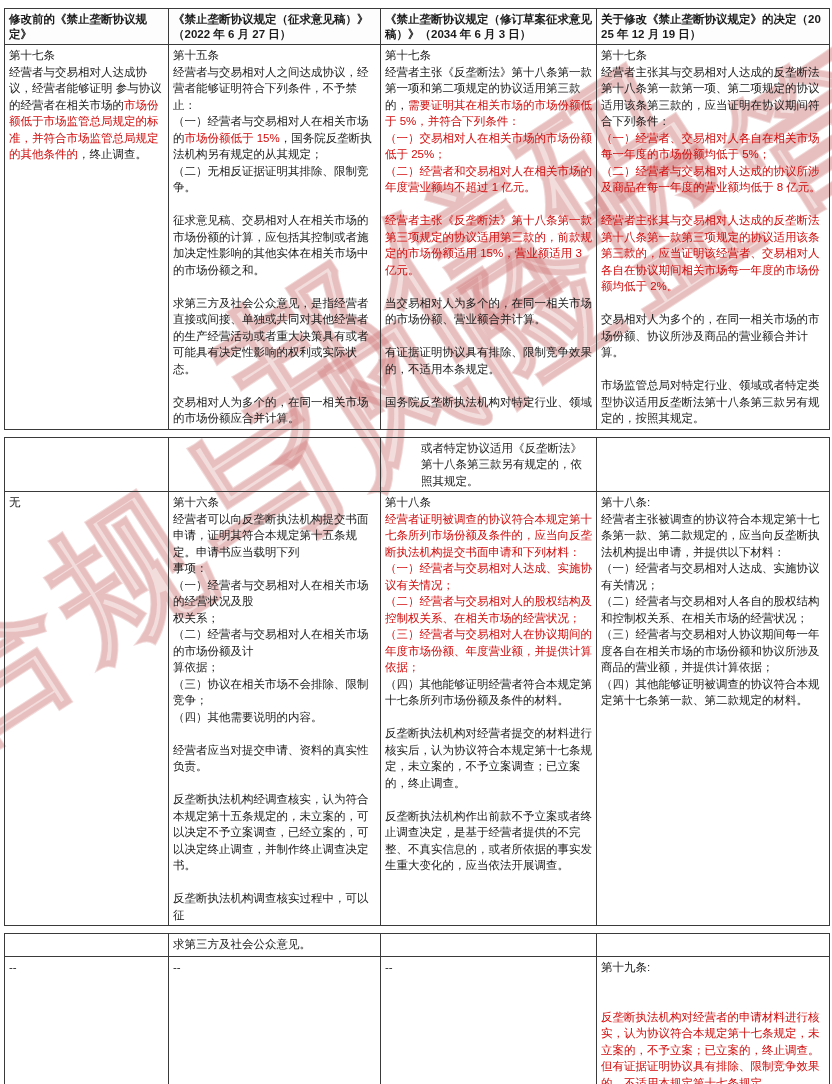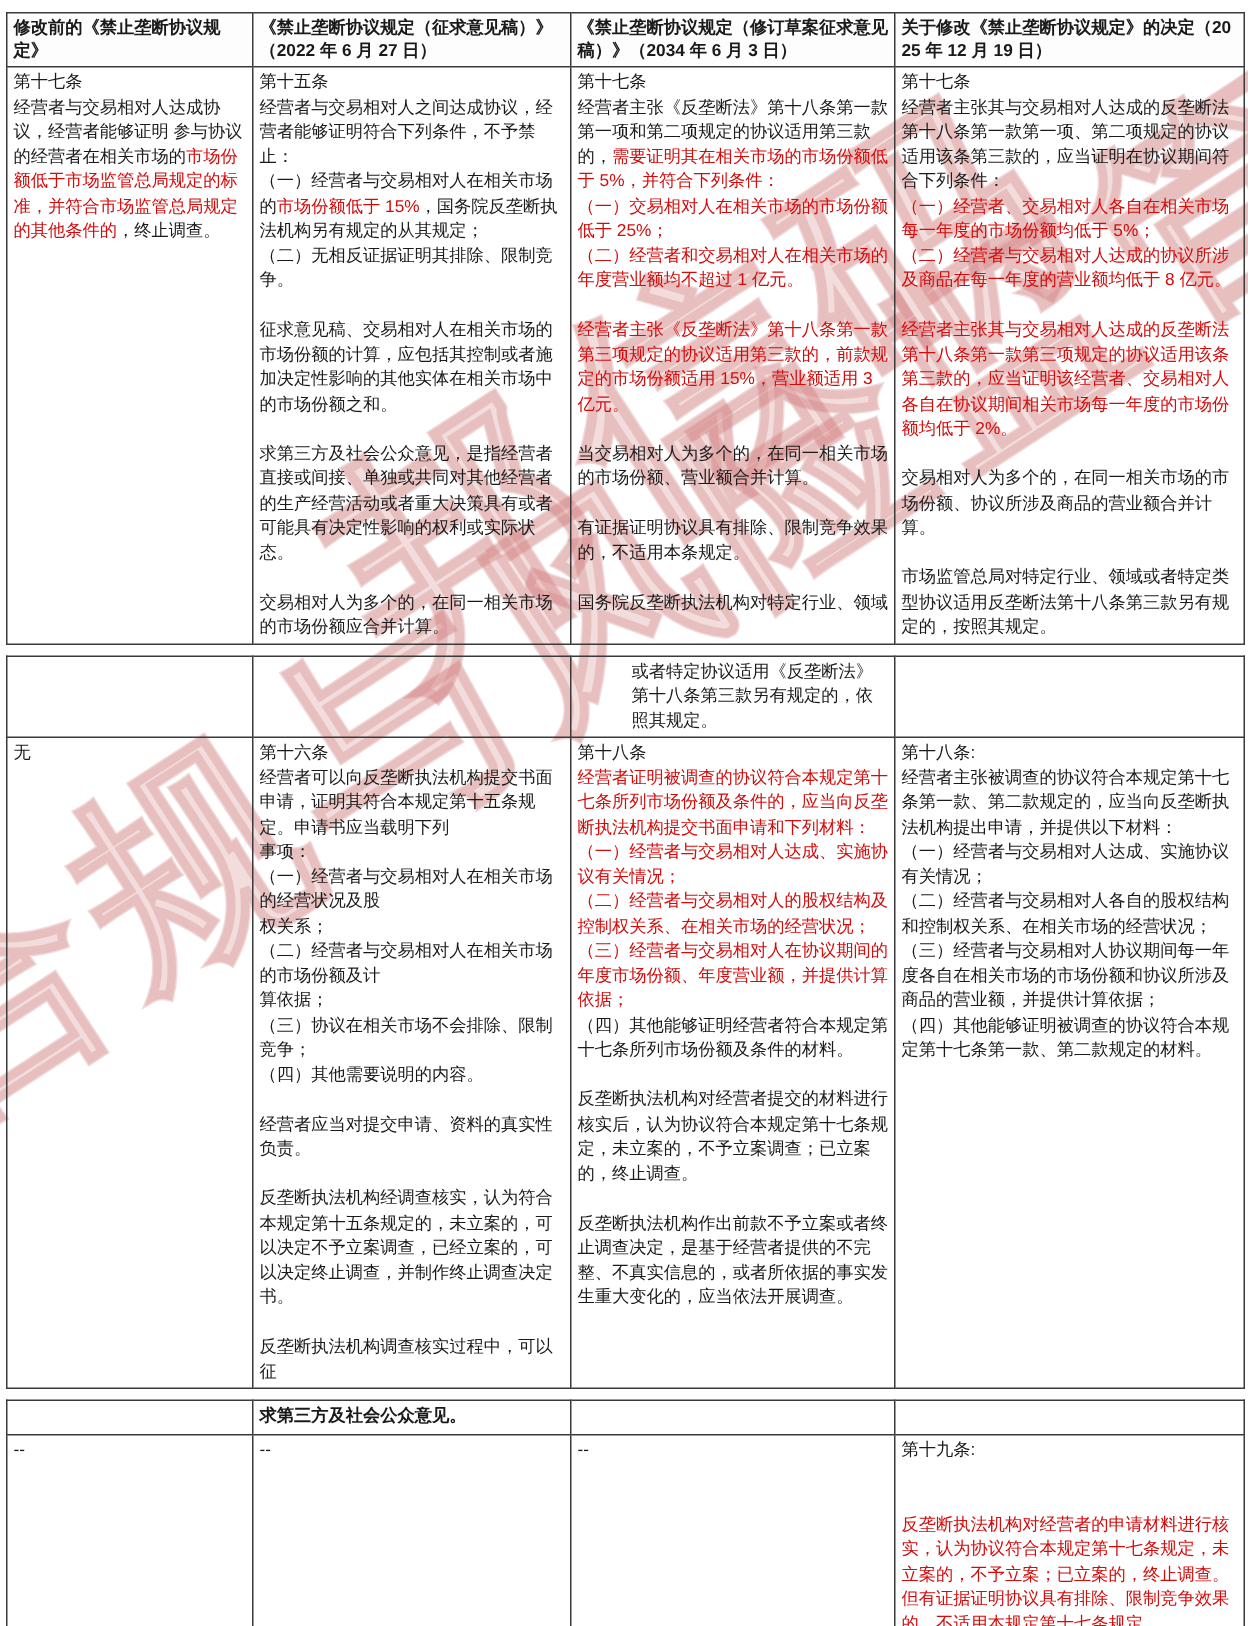--- a/index.html
+++ b/index.html
@@ -35,21 +35,21 @@
     border:1px solid #3a3a3a;vertical-align:top;
     padding:2px 4px 2px 4px;
     font-size:11.5px;line-height:16.5px;
     text-align:left;font-weight:normal;
     word-break:break-all;
   }
   th{font-weight:bold;line-height:15px;padding-top:3px;background:#fdfdfd;}
   #t0 tbody td{height:376px;}
   #t1 tbody tr:first-child td{height:28px;padding-left:40px;}
   #t1 tbody tr:last-child td{height:388px;}
-  #t2 tbody tr:first-child td{height:18px;font-weight:bold;}
+  #t2 tbody tr:first-child td{height:18px;}
   #t2 tbody tr:last-child td{height:178px;}
   .para{margin:0;}
   .red{color:#d20b0b;}
 </style>
 </head>
 <body>
 
 <div class="page">
 
   <div class="wm wm1">邦信码</div>

